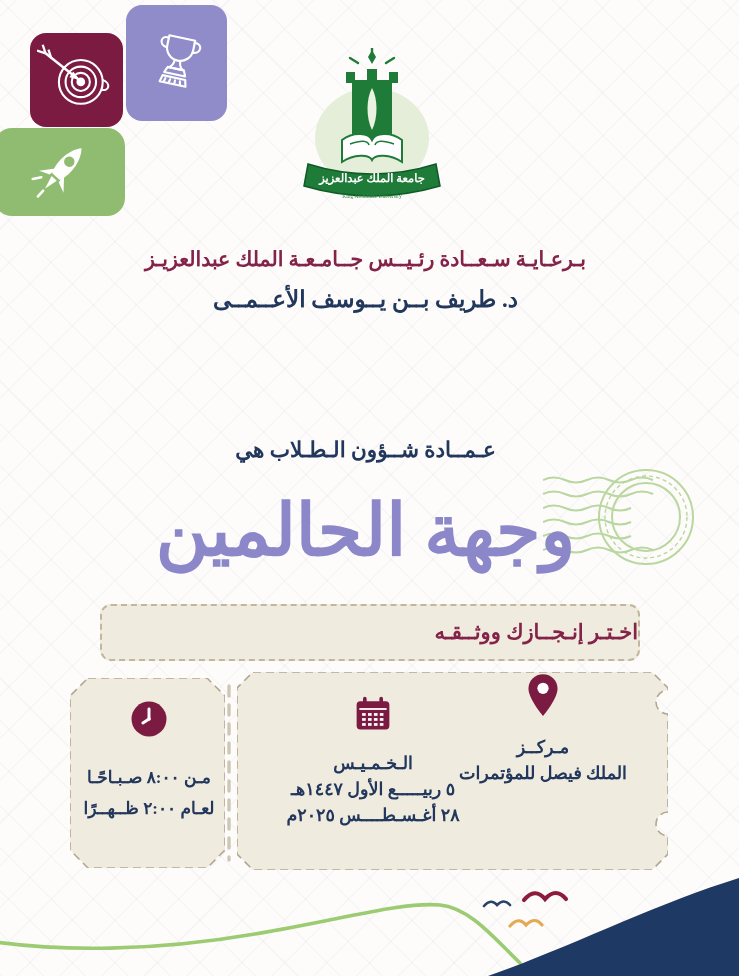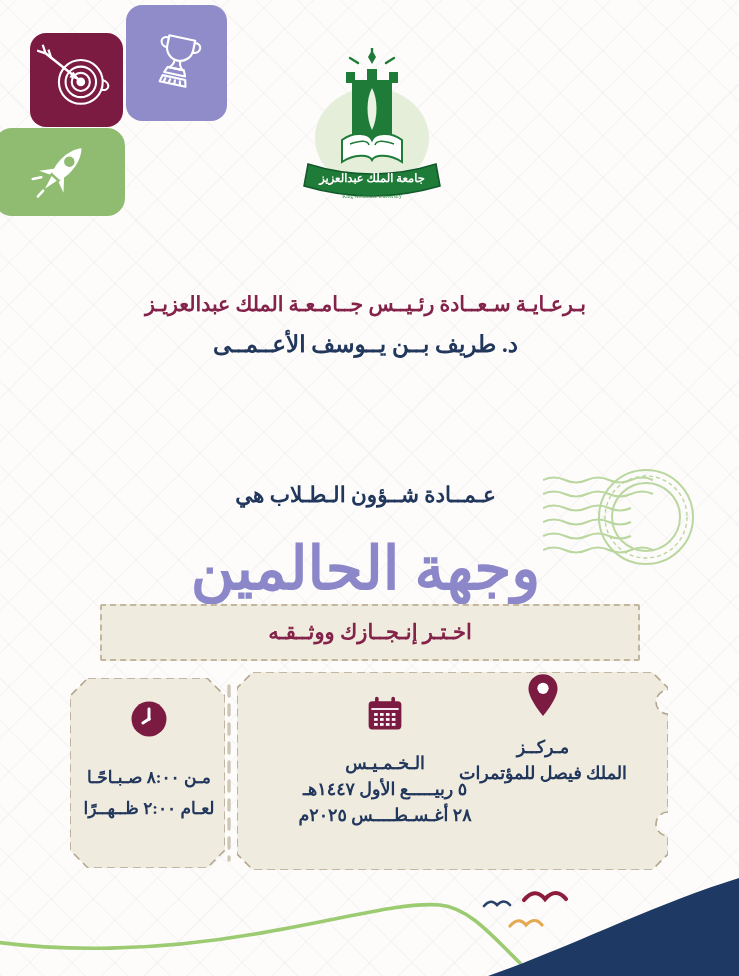--- a/index.html
+++ b/index.html
@@ -10,41 +10,41 @@
     background-image:
       repeating-linear-gradient(45deg, rgba(168,162,178,.07) 0 1.5px, transparent 1.5px 30px),
       repeating-linear-gradient(-45deg, rgba(168,162,178,.07) 0 1.5px, transparent 1.5px 30px);
     font-family:Liberation Serif, serif;
   }
   .badge { position:absolute; display:flex; align-items:center; justify-content:center; }
   .badge-target { left:30px; top:33px; width:93px; height:94px; border-radius:16px; background:#7c1b42; }
   .badge-trophy { left:126px; top:5px; width:101px; height:116px; border-radius:16px; background:#8f8cc9; }
   .badge-rocket { left:-6px; top:128px; width:131px; height:88px; border-radius:18px; background:#8fbc70; }
   .logo { position:absolute; left:302px; top:48px; width:140px; height:156px; }
-  .txt { position:absolute; left:0; right:8px; text-align:center; font-weight:bold; direction:rtl;margin-top:45px; }
+  .txt { position:absolute; left:0; right:8px; text-align:center; font-weight:bold; direction:rtl; }
   .patronage { top:247px; font-size:20.5px; color:#84234a; }
   .president { top:286px; font-size:23px; color:#22375c; }
   .invite    { top:360px; font-size:19.5px; color:#84234a; }
   .under     { top:401px; font-size:20px;   color:#84234a; }
   .deanship  { top:437px; font-size:21.5px; color:#22375c; }
   .stamp { position:absolute; left:543px; top:464px; width:168px; height:120px; }
-  .slogan { top:488px; font-size:60px; color:#8b87c9; font-weight:bold; letter-spacing:0; }
+  .slogan { top:488px; font-size:72px; color:#8b87c9; font-weight:bold; letter-spacing:0; }
   .band {
     position:absolute; left:100px; top:604px; width:540px; height:57px;
-    background:#f0ebdf; border:2px dashed #c2b79e; border-radius:2px;
-    display:flex; align-items:center; justify-content:center;
+    background:#f0ebdf; border:2px dashed #c2b79e; border-radius:11px;
+    display:flex; align-items:center; justify-content:flex-start;
     color:#84234a; font-weight:bold; font-size:21px; direction:rtl;
   }
   .ticket-body { position:absolute; left:237px; top:672px; width:431px; height:198px; }
   .ticket-stub { position:absolute; left:70px;  top:678px; width:158px; height:190px; }
   .ticket-shape { position:absolute; inset:0; }
   .t-col { position:absolute; top:0; display:flex; flex-direction:column; align-items:center;
            direction:rtl; color:#22375c; font-weight:bold; font-size:17.5px; text-align:center; }
   .col-location { left:206px; width:200px; }
-  .col-date     { left:43px;  width:210px; padding-top:22px;text-align:center; }
+  .col-date     { left:31px;  width:210px; padding-top:22px;text-align:center; }
   .t-col .tline { line-height:26px; }
   .t-col .ticon { margin-bottom:14px; }
   .col-date .ticon { margin-bottom:16px; }
   .stub-inner { position:absolute; inset:0; display:flex; flex-direction:column; align-items:center;
                 padding-top:20px; direction:rtl; color:#22375c; font-weight:bold; font-size:17px; }
   .stub-inner .ticon { margin-bottom:22px; }
   .stub-inner .tline { line-height:31px; }
   .perforation { position:absolute; left:225px; top:684px; width:8px; height:178px; }
   .bottom-art { position:absolute; left:0; top:846px; width:739px; height:130px; }
 </style>

